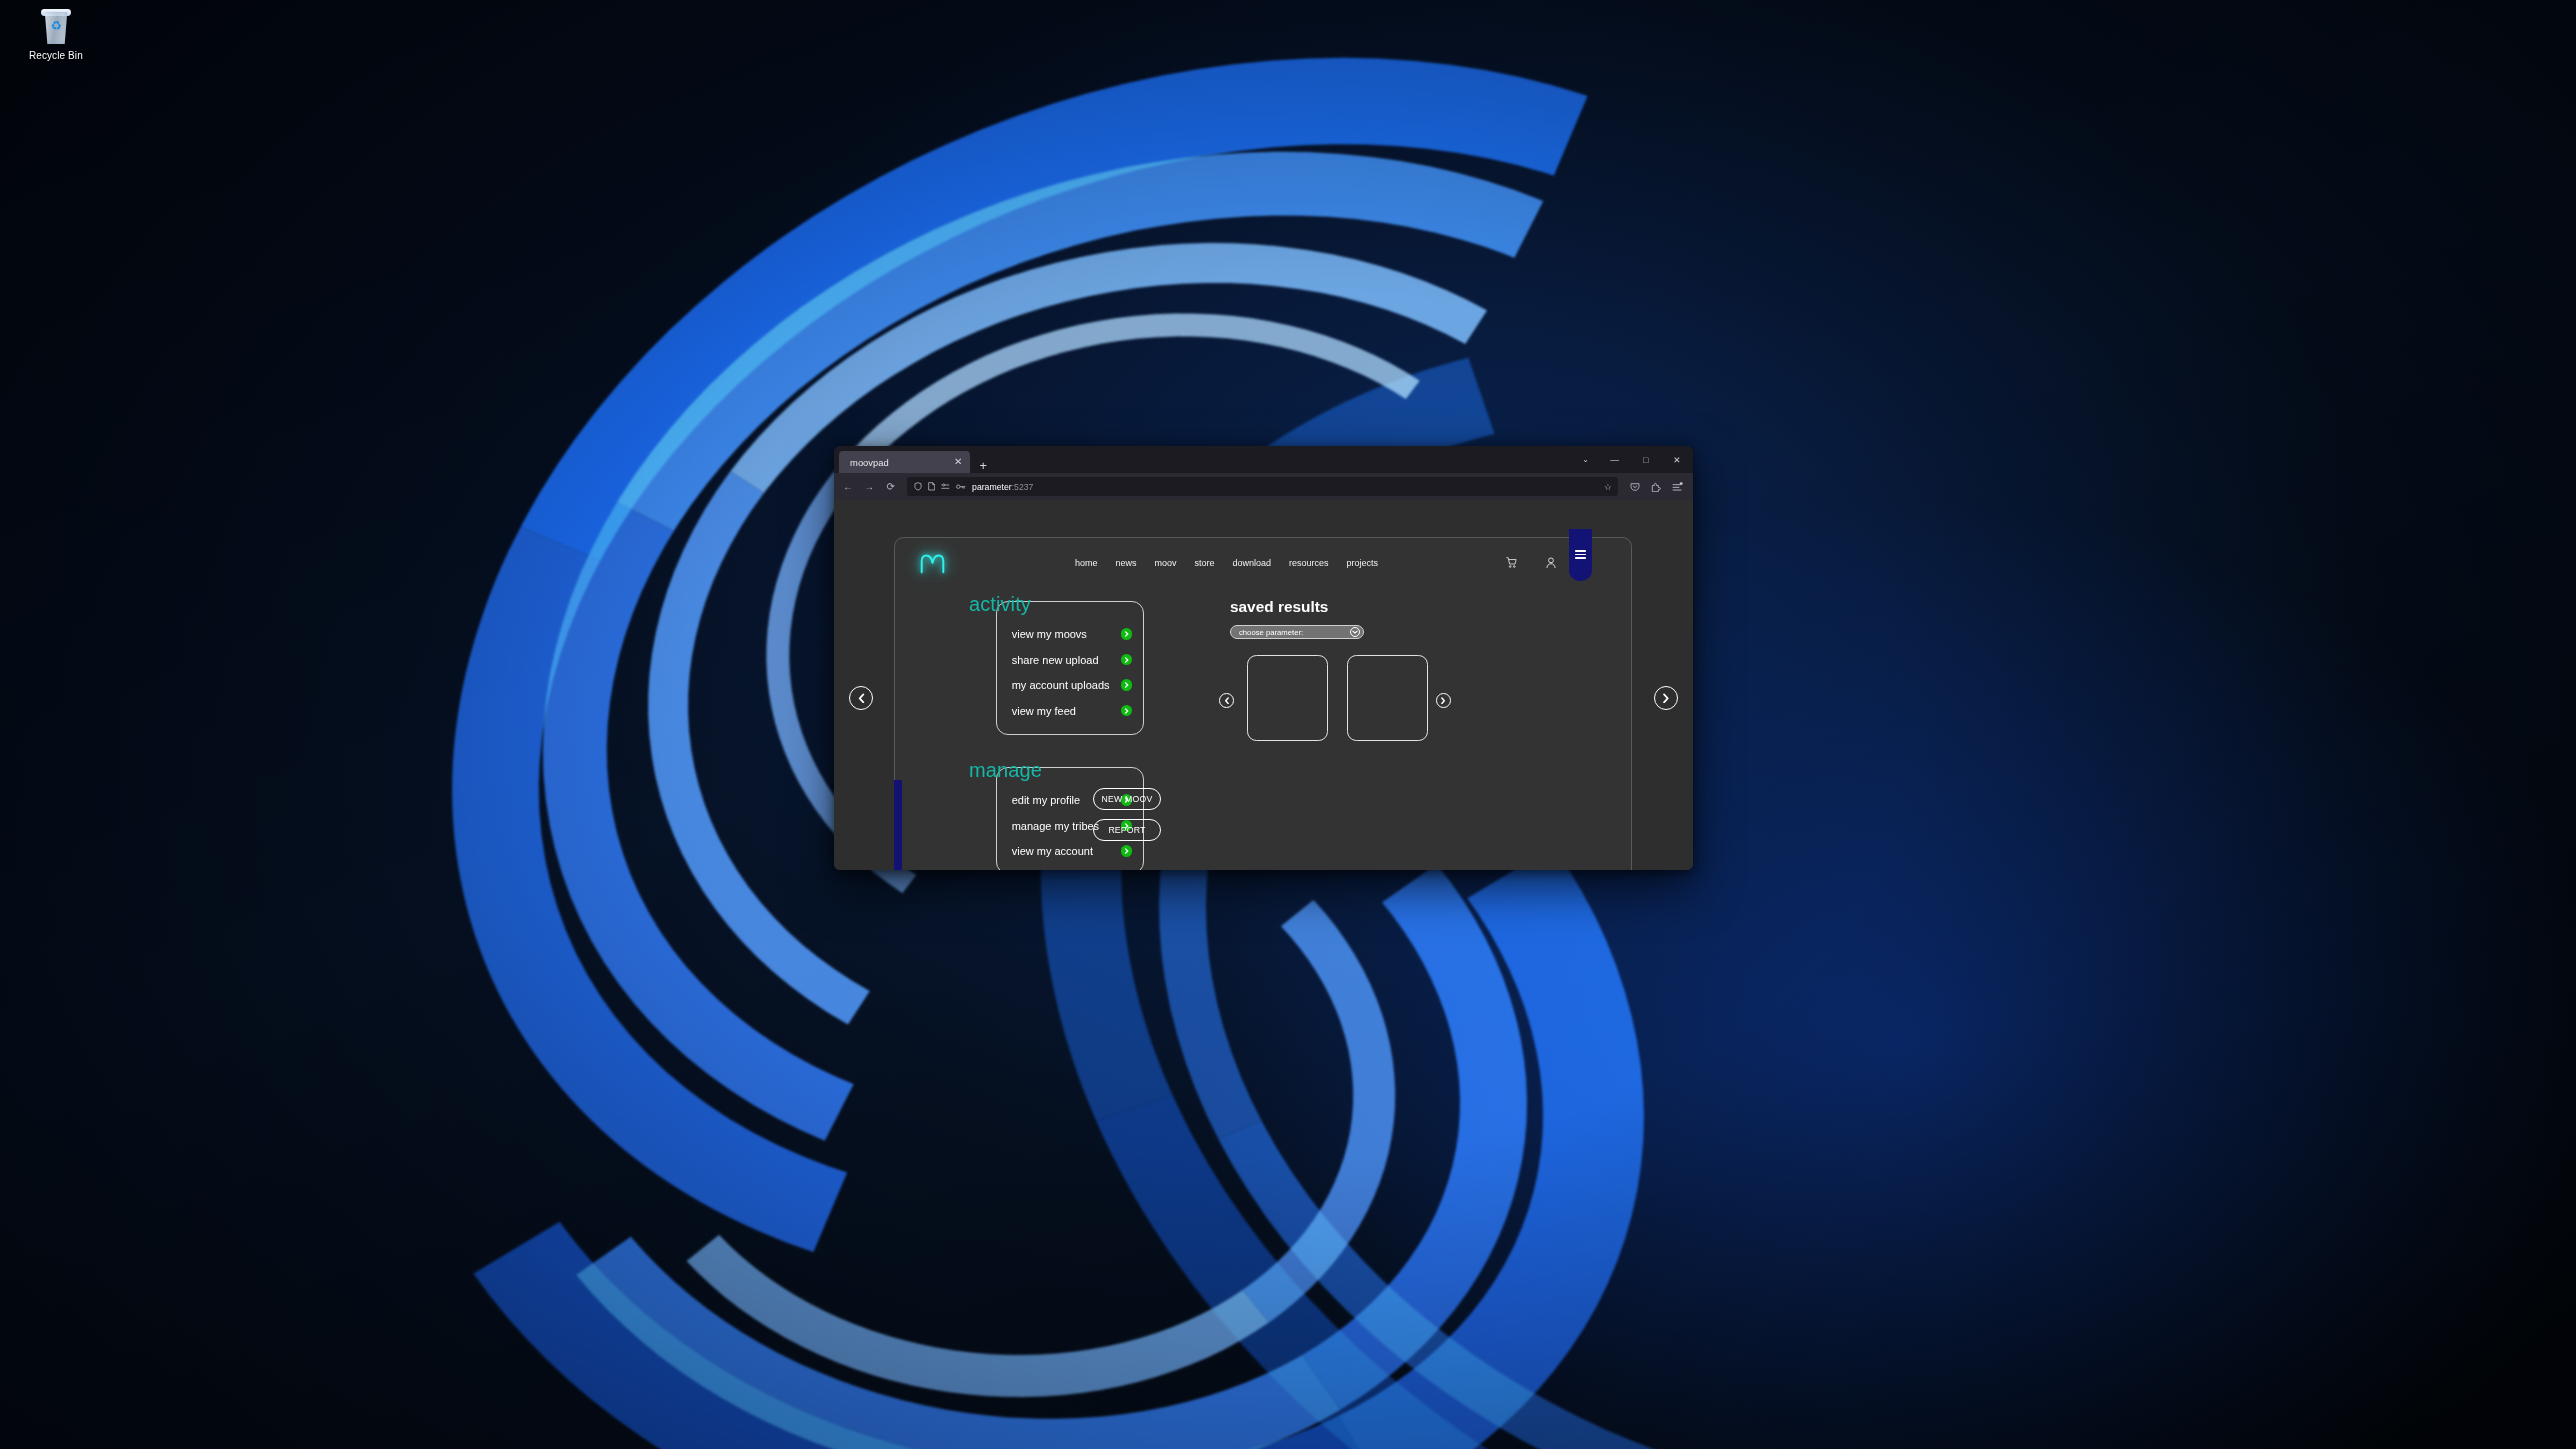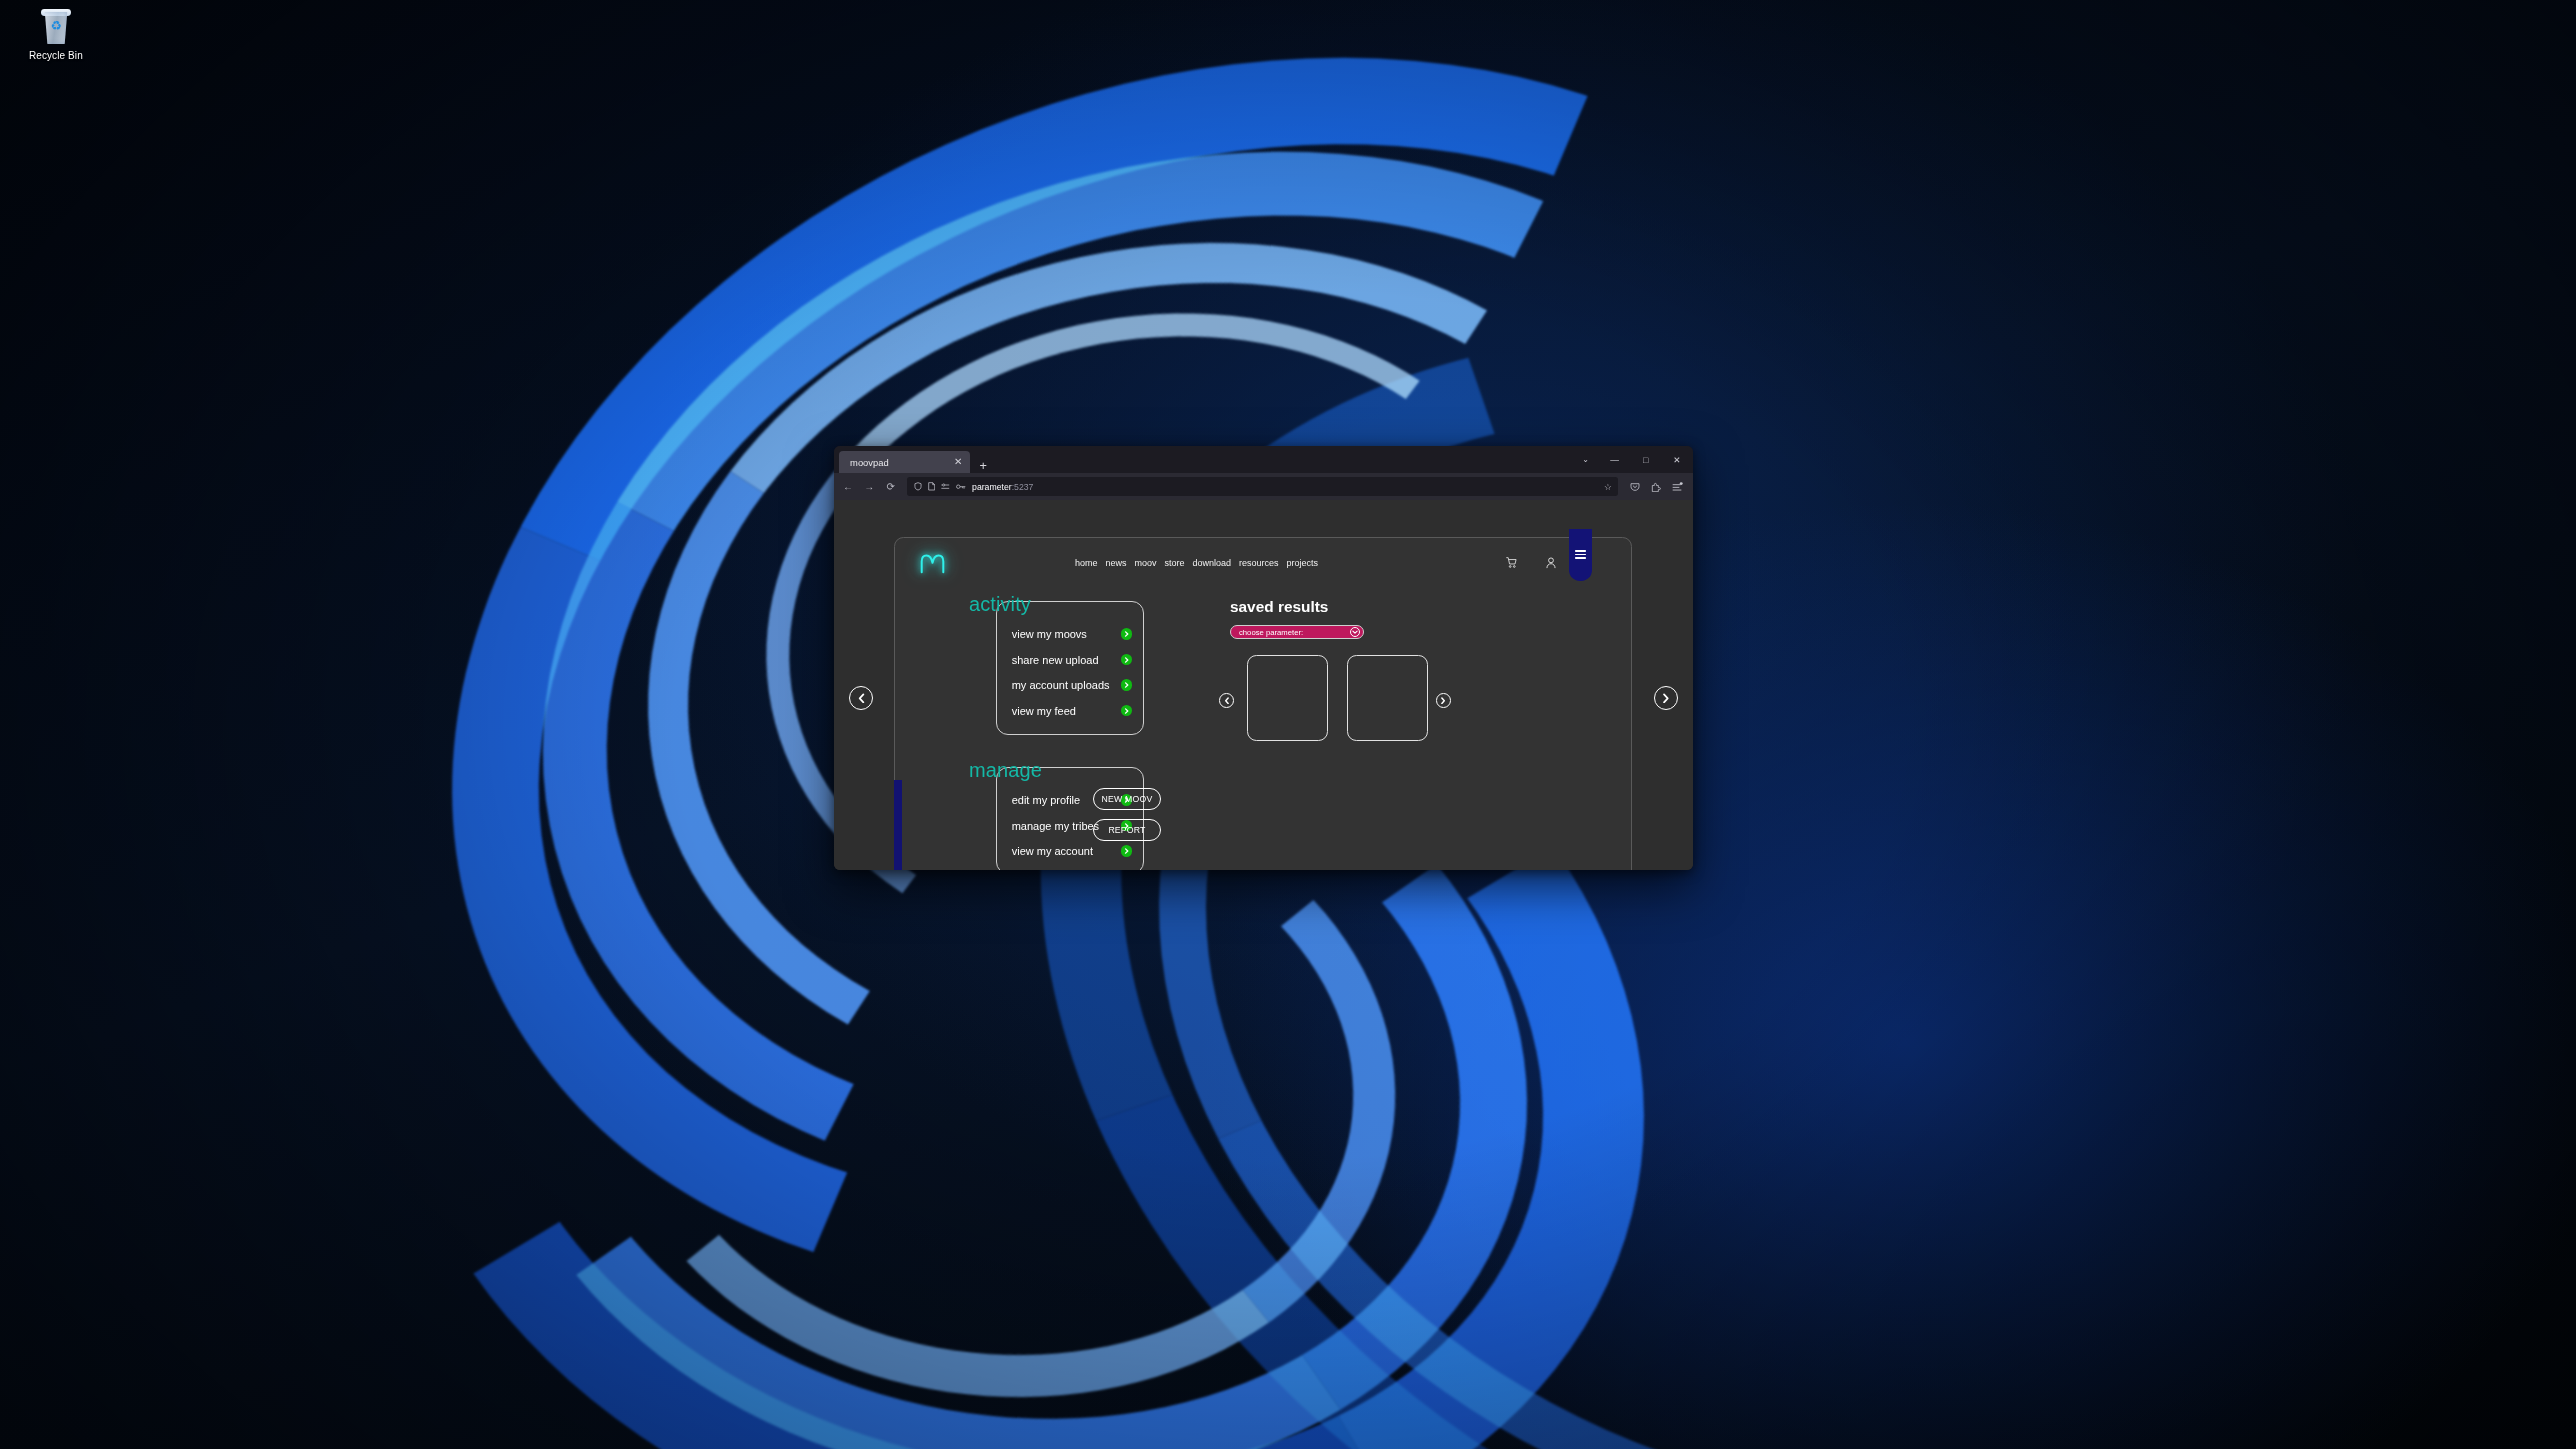--- a/index.html
+++ b/index.html
@@ -352,21 +352,21 @@
   .brand-logo {
     width: 27px; height: 23px;
     position: relative;
     flex: 0 0 auto;
   }
   .brand-logo svg { display: block; filter: drop-shadow(0 0 3.4px #2ff0ea) drop-shadow(0 0 7.4px rgba(47,240,234,.62)); }
 
   .site-nav {
     display: flex;
     align-items: center;
-    gap: 8px;
+    gap: 18px;
     margin-left: 129px;
   }
   .site-nav a {
     color: #f2f2f2;
     font-size: 9px;
     text-decoration: none;
     white-space: nowrap;
   }
   .header-actions {
     position: absolute;
@@ -446,21 +446,21 @@
   }
   .param-select {
     width: 134px;
     height: 14.8px;
     border: 0.8px solid #cfcfcf;
     border-radius: 7.4px;
     display: flex;
     align-items: center;
     padding: 0 2.7px 0 8px;
     gap: 2.7px;
-    background: #be185d;
+    background: #737373;
   }
   .param-select .ps-label {
     flex: 1;
     color: #ffffff;
     font-size: 7.7px;
     white-space: nowrap;
   }
   .ps-caret {
     width: 10px; height: 10px;
     border: 0.9px solid #fff;

